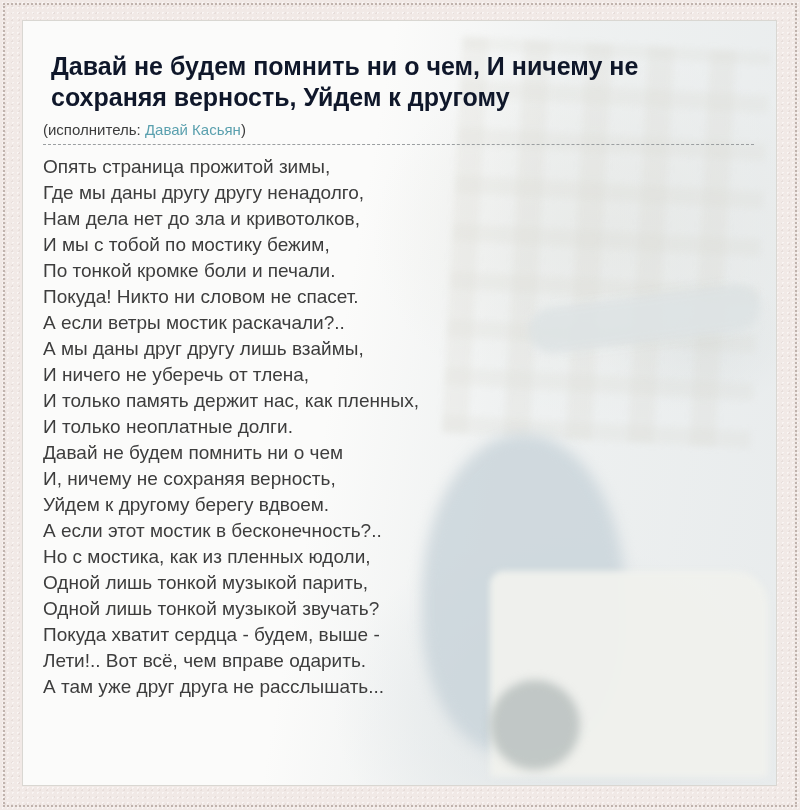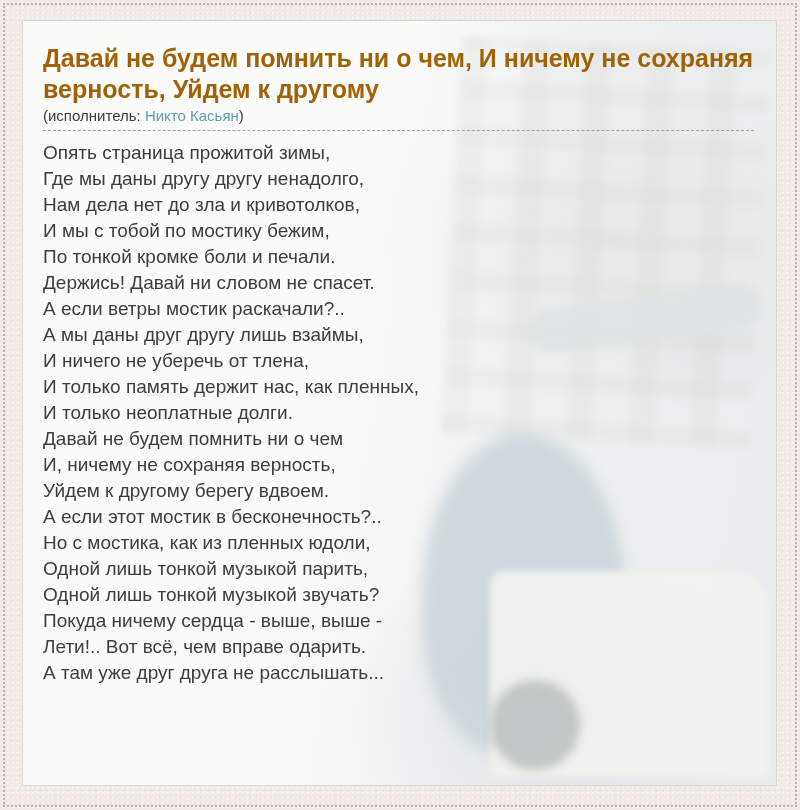--- a/index.html
+++ b/index.html
@@ -37,21 +37,21 @@
   .ph-arm{position:absolute;left:67%;top:36%;width:31%;height:6%;
     background:rgba(221,227,228,.85);border-radius:24px;transform:rotate(-7deg);filter:blur(4px);}
   .ph-person{position:absolute;left:53%;top:54%;width:27%;height:42%;
     background:rgba(200,211,217,.8);border-radius:50% 50% 42% 42%;filter:blur(7px);}
   .ph-car{position:absolute;right:1%;bottom:1%;width:37%;height:27%;
     background:rgba(240,241,237,.95);border-radius:14px 34px 4px 4px;filter:blur(3px);}
   .ph-wheel{position:absolute;right:26%;bottom:2%;width:90px;height:90px;border-radius:50%;
     background:rgba(178,186,184,.75);filter:blur(5px);}
   .content{position:relative;z-index:2;padding:22px 22px 0 20px;}
   h1.title{
-    margin:0;color:#a16207;font-size:25px;font-weight:bold;line-height:31px;
+    margin:8px;color:#0f172a;font-size:25px;font-weight:bold;line-height:31px;
     letter-spacing:0;
   }
   .artist{font-size:15px;line-height:18px;color:#3c3c3c;margin-top:2px;}
   .artist a{color:#5aa0ae;text-decoration:none;cursor:pointer;}
   .separator{border-bottom:1px dashed #9b9fa1;margin-top:5px;}
   .lyrics{margin-top:9px;font-size:19px;line-height:26px;color:#3d3d3d;font-weight:normal;}
   .lyrics .line{white-space:pre;}
 </style>
 </head>
 <body>
@@ -65,42 +65,42 @@
     <div class="ph-person"></div>
     <div class="ph-car"></div>
     <div class="ph-wheel"></div>
   </div>
 
   <div class="content">
     <h1 class="title">Давай не будем помнить ни о чем, И ничему не сохраняя верность, Уйдем к другому</h1>
 
     <div class="artist">
       <span>(исполнитель:</span>
-      <a href="#">Никто Касьян</a><span>)</span>
+      <a href="#">Давай Касьян</a><span>)</span>
     </div>
 
     <div class="separator"></div>
 
     <div class="lyrics">
       <div class="line">Опять страница прожитой зимы,</div>
       <div class="line">Где мы даны другу другу ненадолго,</div>
       <div class="line">Нам дела нет до зла и кривотолков,</div>
       <div class="line">И мы с тобой по мостику бежим,</div>
       <div class="line">По тонкой кромке боли и печали.</div>
-      <div class="line">Держись! Давай ни словом не спасет.</div>
+      <div class="line">Покуда! Никто ни словом не спасет.</div>
       <div class="line">А если ветры мостик раскачали?..</div>
       <div class="line">А мы даны друг другу лишь взаймы,</div>
       <div class="line">И ничего не уберечь от тлена,</div>
       <div class="line">И только память держит нас, как пленных,</div>
       <div class="line">И только неоплатные долги.</div>
       <div class="line">Давай не будем помнить ни о чем</div>
       <div class="line">И, ничему не сохраняя верность,</div>
       <div class="line">Уйдем к другому берегу вдвоем.</div>
       <div class="line">А если этот мостик в бесконечность?..</div>
       <div class="line">Но с мостика, как из пленных юдоли,</div>
       <div class="line">Одной лишь тонкой музыкой парить,</div>
       <div class="line">Одной лишь тонкой музыкой звучать?</div>
-      <div class="line">Покуда ничему сердца - выше, выше -</div>
+      <div class="line">Покуда хватит сердца - будем, выше -</div>
       <div class="line">Лети!.. Вот всё, чем вправе одарить.</div>
       <div class="line">А там уже друг друга не расслышать...</div>
     </div>
   </div>
 </div>
 
 </body></html>

